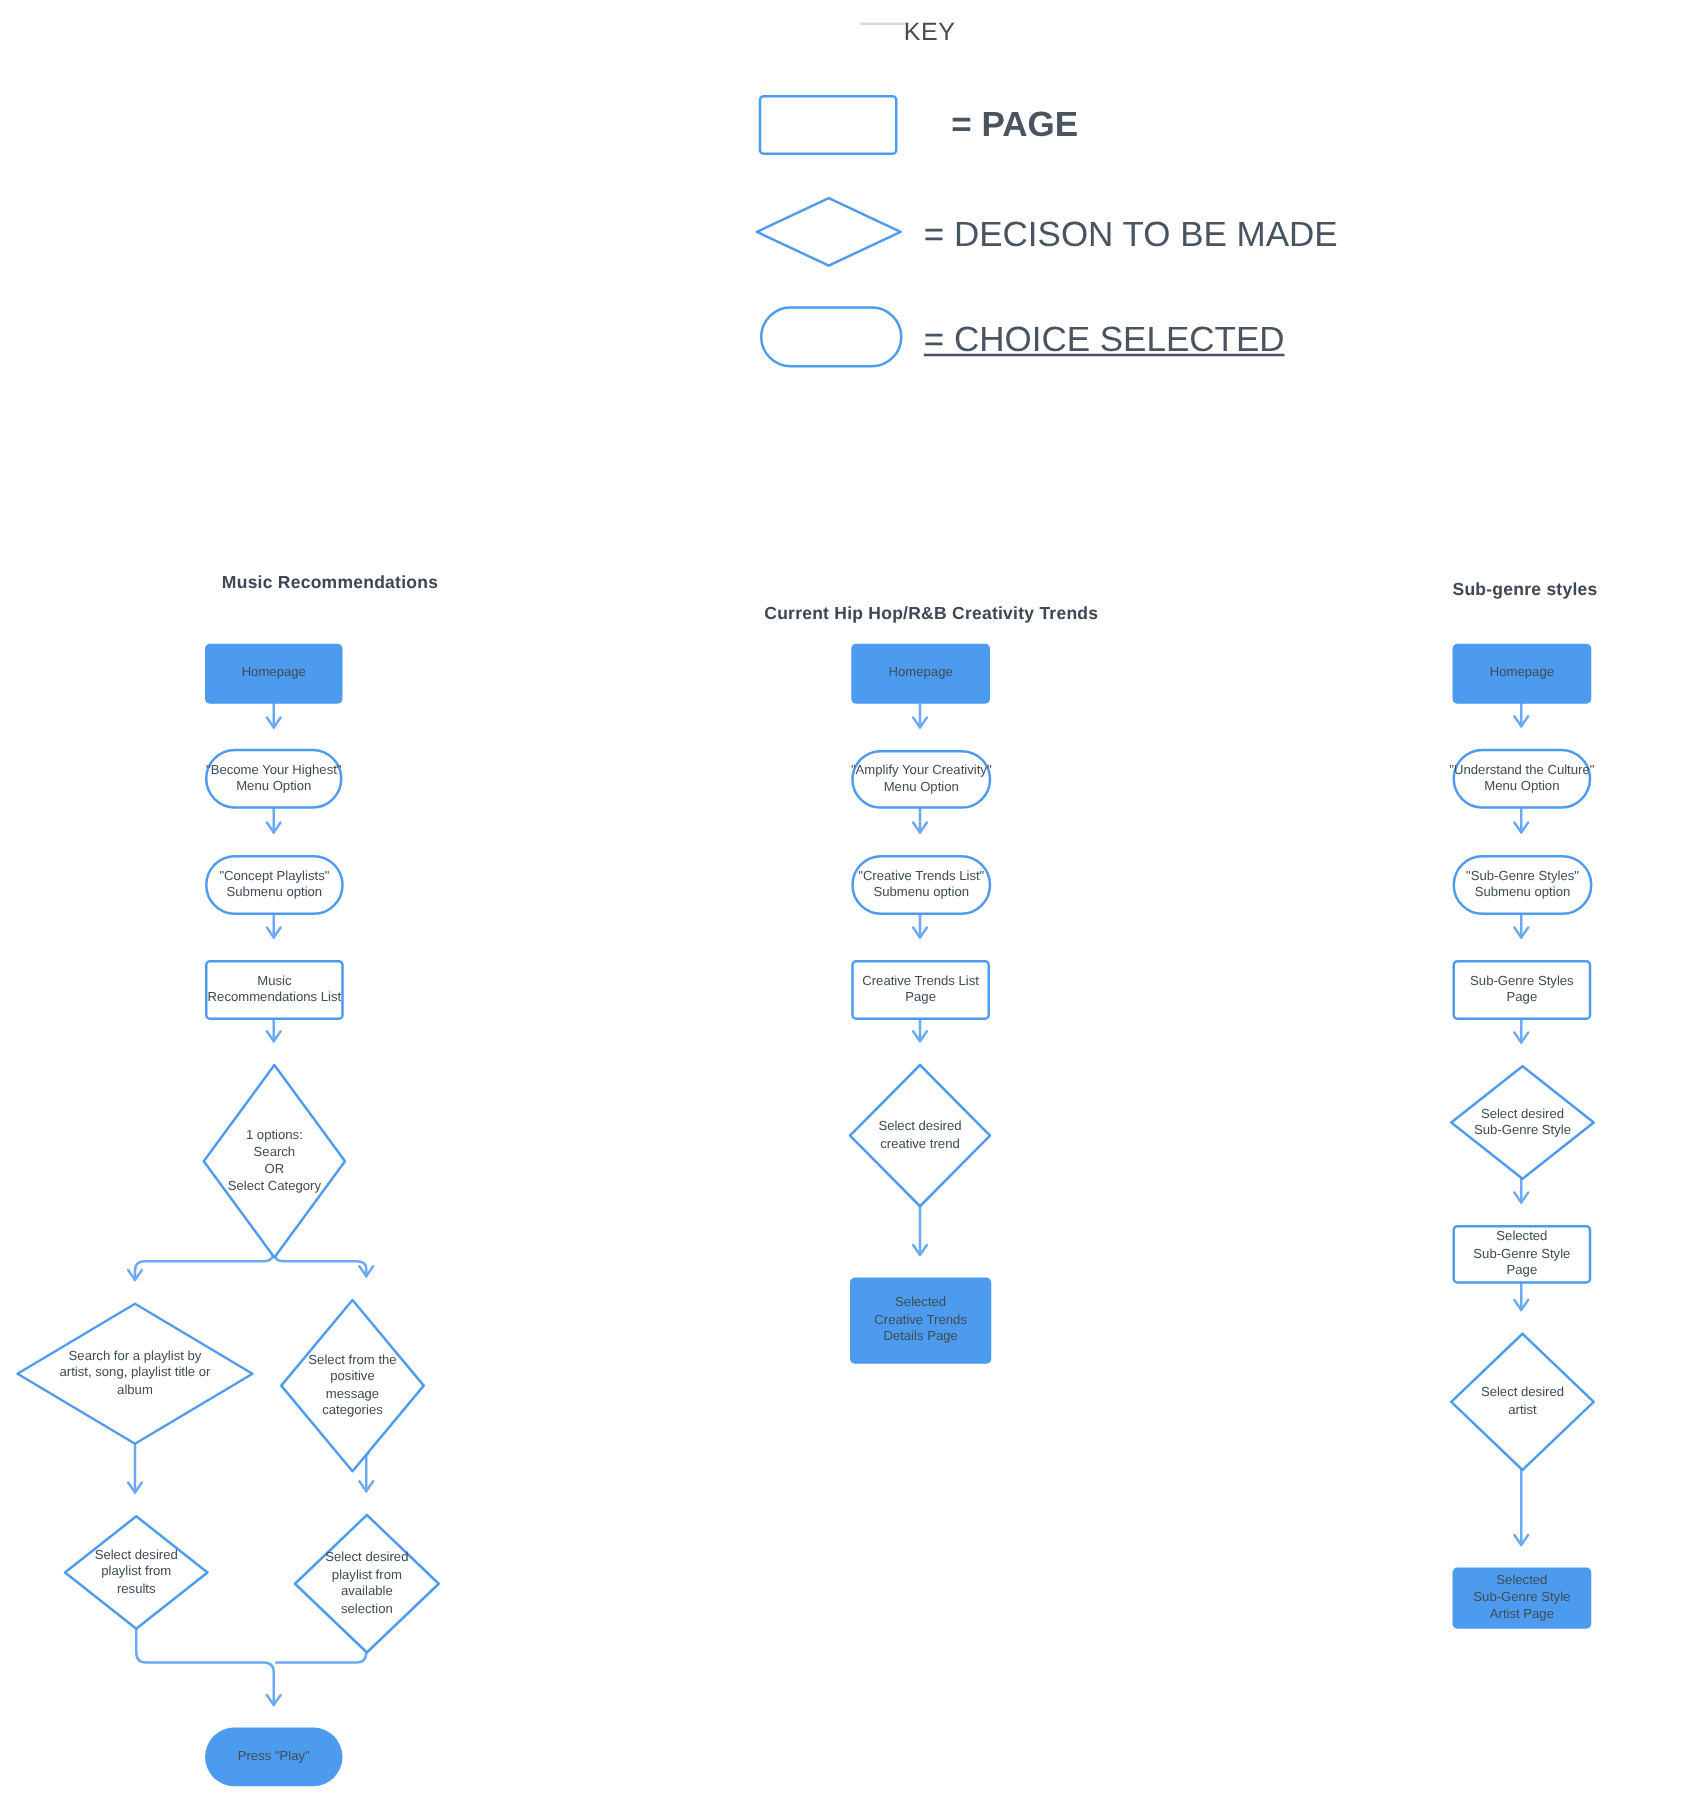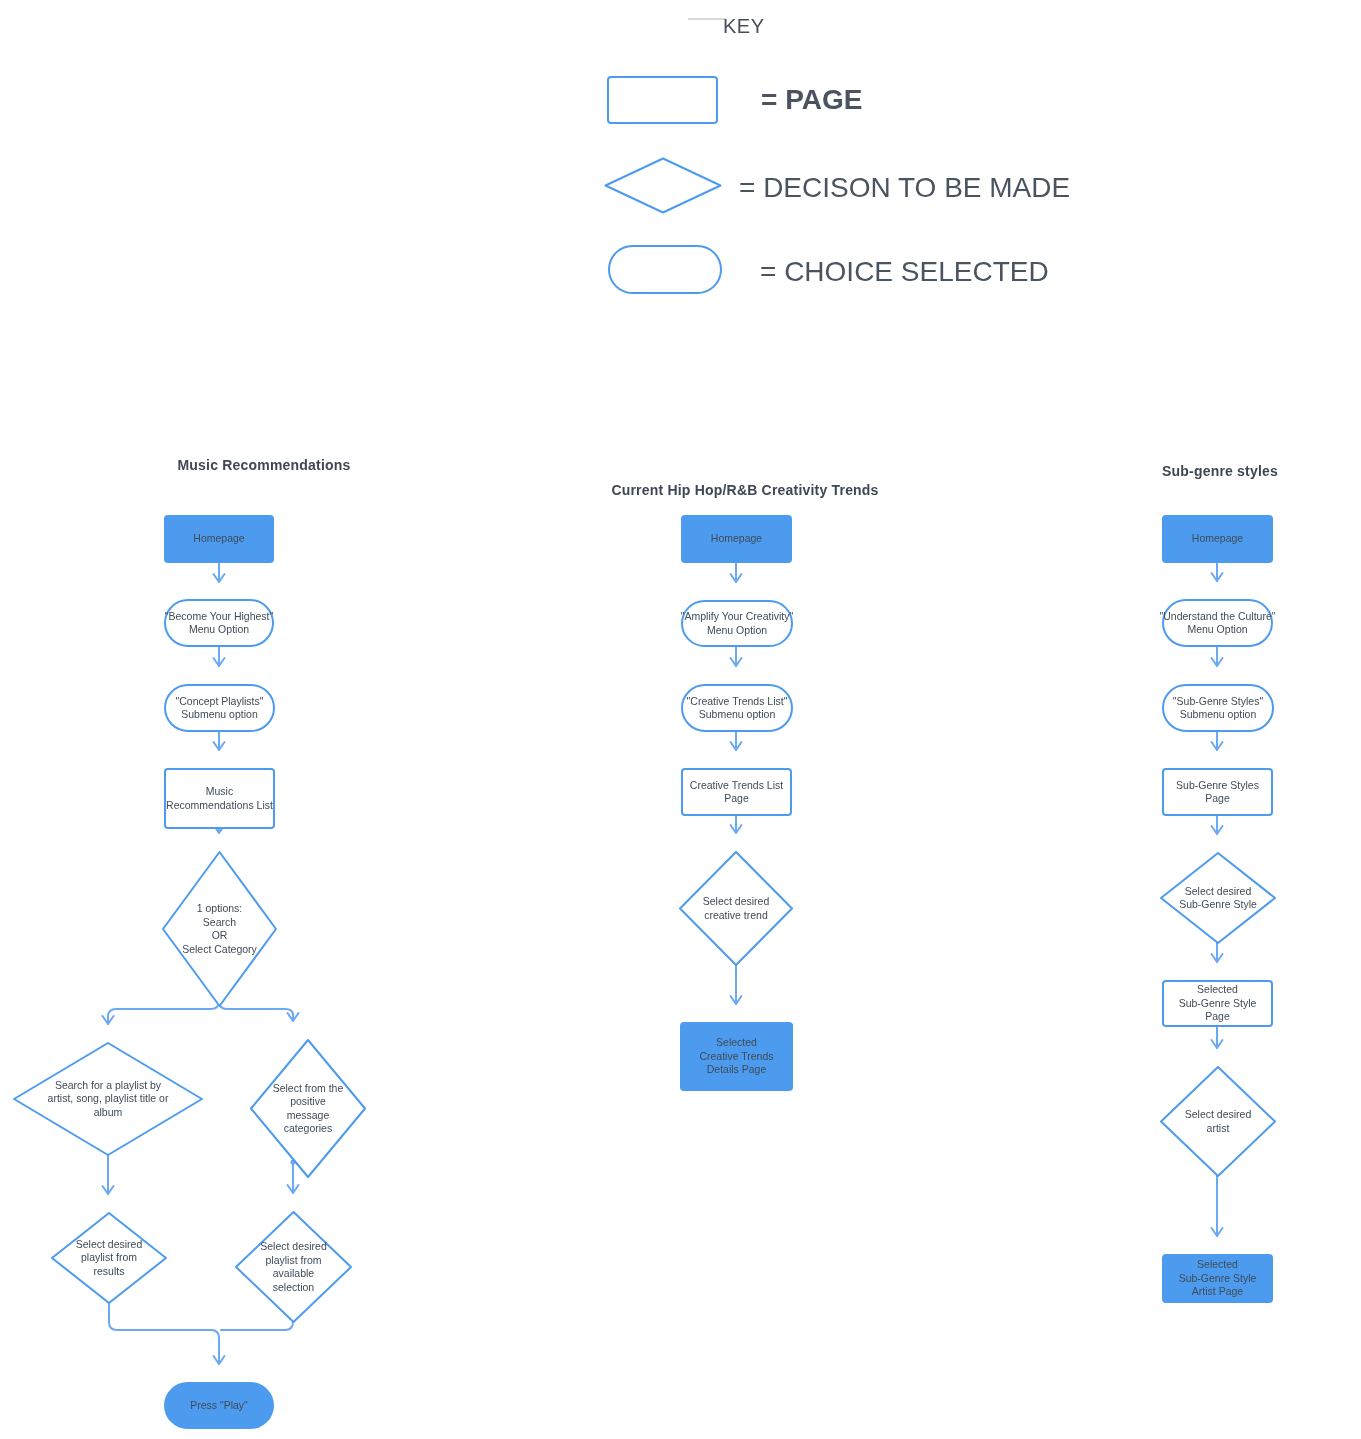--- a/index.html
+++ b/index.html
@@ -17,21 +17,21 @@
   .key-divider{position:absolute;left:688px;top:18px;width:38px;height:2px;background:#d9d9d9;}
   .key-title{position:absolute;left:723px;top:15px;font-size:20px;color:#454e5b;letter-spacing:.5px;}
   .key-shape-rect{position:absolute;left:607px;top:76px;width:111px;height:48px;
     border:2px solid var(--blue);border-radius:4px;background:#fff;box-sizing:border-box;}
   .key-shape-diamond{position:absolute;left:604px;top:157px;width:118px;height:57px;overflow:visible;}
   .key-shape-pill{position:absolute;left:608px;top:245px;width:114px;height:49px;
     border:2px solid var(--blue);border-radius:26px;background:#fff;box-sizing:border-box;}
   .key-label{position:absolute;font-size:28px;color:var(--keytext);white-space:nowrap;}
   .key-label.l1{left:761px;top:84px;font-weight:bold;}
   .key-label.l2{left:739px;top:172px;}
-  .key-label.l3{left:760px;top:256px;}
+  .key-label.l3{left:739px;top:256px;text-decoration:underline;}
 
   
   .flow-title{position:absolute;transform:translateX(-50%);white-space:nowrap;
     font-size:14px;font-weight:bold;color:var(--title);letter-spacing:.2px;}
 
   
   .node{position:absolute;box-sizing:border-box;display:flex;align-items:center;justify-content:center;
     text-align:center;margin-top:16px;}
   .node.rect{border:2px solid var(--blue);border-radius:4px;background:#fff;}
   .node.pill{border:2px solid var(--blue);border-radius:999px;background:#fff;}
@@ -141,21 +141,21 @@
           <div>"Become Your Highest"</div>
           <div>Menu Option</div>
         </div>
       </div>
       <div class="node pill" style="left: 164px; top: 668px; width: 111px; height: 48px;">
         <div class="node-text">
           <div>"Concept Playlists"</div>
           <div>Submenu option</div>
         </div>
       </div>
-      <div class="node rect" style="left: 164px; top: 752px; width: 111px; height: 61px;">
+      <div class="node rect" style="left: 164px; top: 752px; width: 111px; height: 48px;">
         <div class="node-text">
           <div>Music</div>
           <div>Recommendations List</div>
         </div>
       </div>
       <div class="node diamond" style="left: 162px; top: 835px; width: 115px; height: 156px;">
         <svg width="115" height="156" viewBox="0 0 115 156">
           <polygon points="57.5,1 114,78 57.5,155 1,78" fill="#ffffff" stroke="#4d9bee" stroke-width="2" stroke-linejoin="round"></polygon>
         </svg>
         <div class="node-text">
@@ -168,21 +168,21 @@
       <div class="node diamond" style="left: 13px; top: 1026px; width: 190px; height: 114px;">
         <svg width="190" height="114" viewBox="0 0 190 114">
           <polygon points="95,1 189,57 95,113 1,57" fill="#ffffff" stroke="#4d9bee" stroke-width="2" stroke-linejoin="round"></polygon>
         </svg>
         <div class="node-text">
           <div>Search for a playlist by</div>
           <div>artist, song, playlist title or</div>
           <div>album</div>
         </div>
       </div>
-      <div class="node diamond" style="left: 250px; top: 1023px; width: 116px; height: 139px;">
+      <div class="node diamond" style="left: 224px; top: 1023px; width: 116px; height: 139px;">
         <svg width="116" height="139" viewBox="0 0 116 139">
           <polygon points="58,1 115,69.5 58,138 1,69.5" fill="#ffffff" stroke="#4d9bee" stroke-width="2" stroke-linejoin="round"></polygon>
         </svg>
         <div class="node-text">
           <div>Select from the</div>
           <div>positive</div>
           <div>message</div>
           <div>categories</div>
         </div>
       </div>

